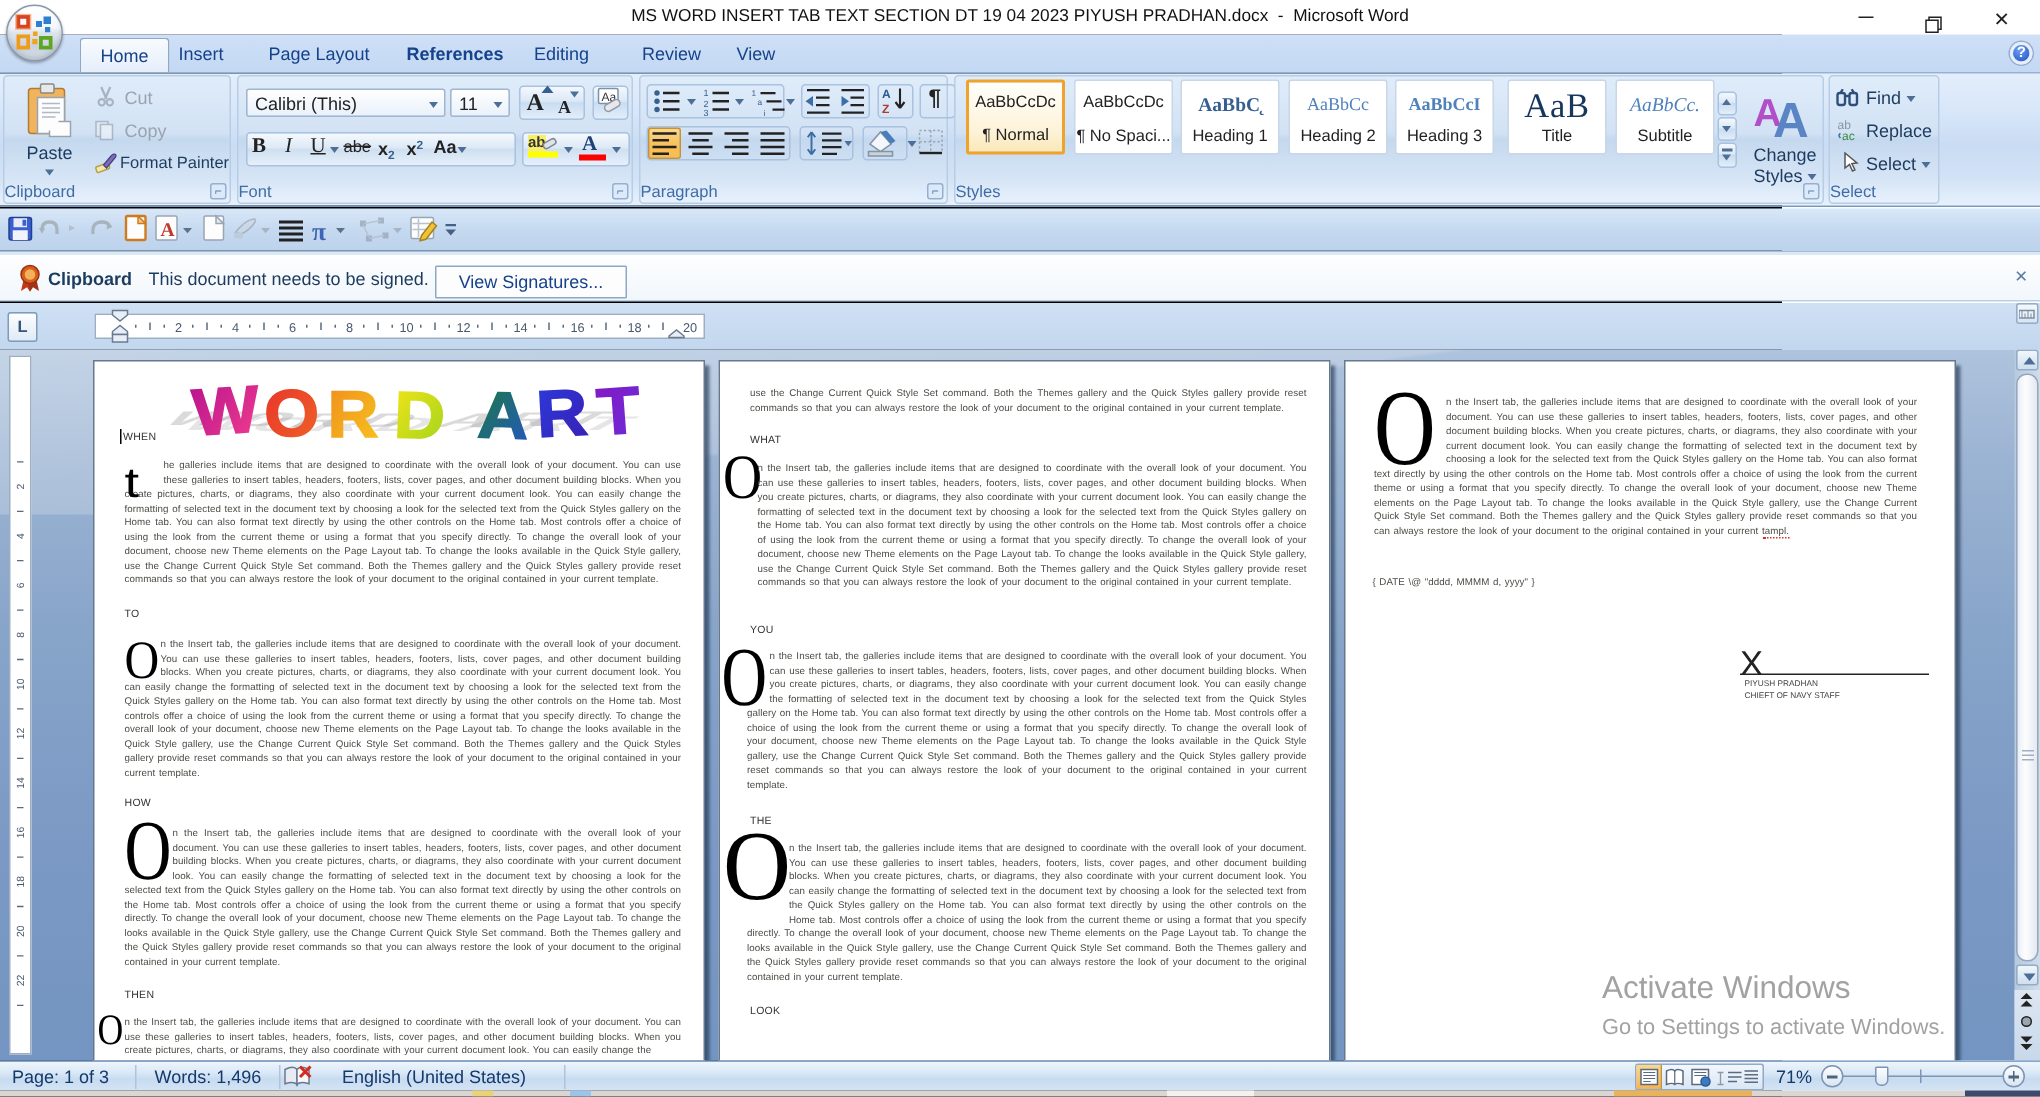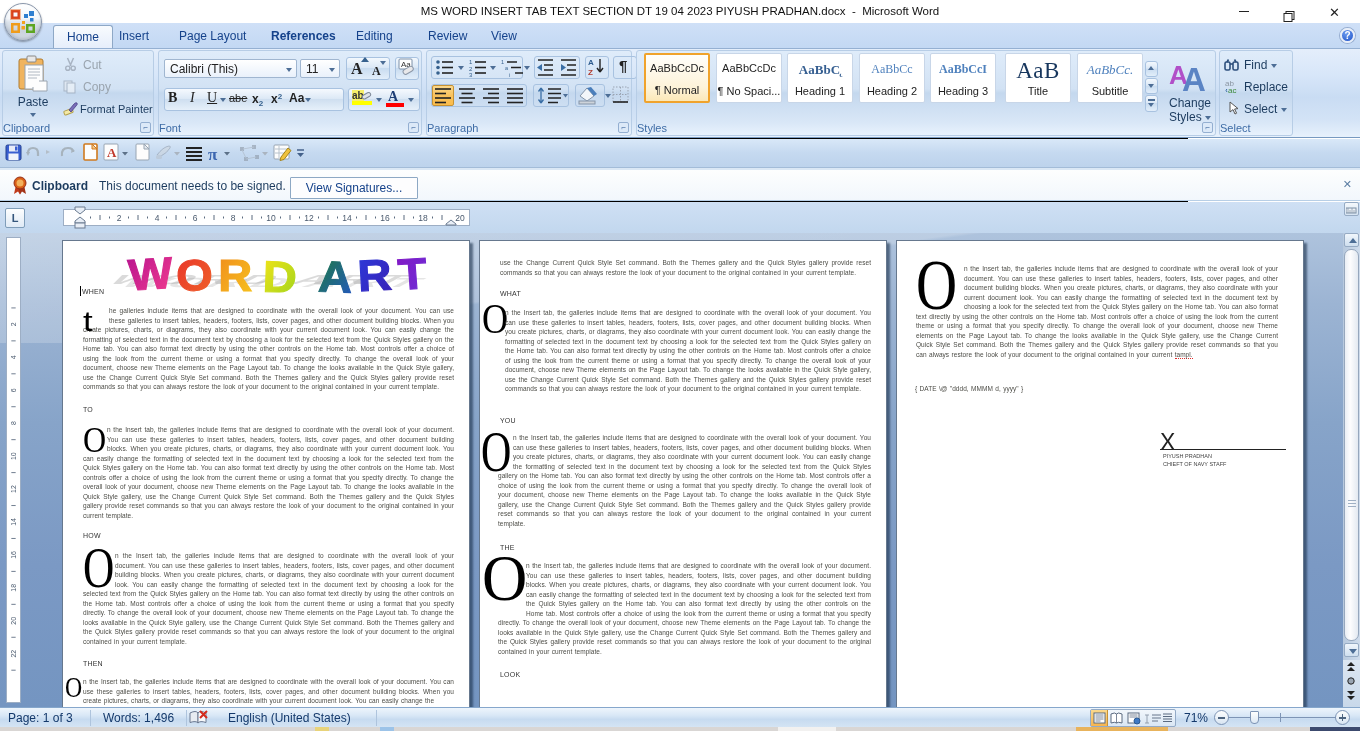--- a/index.html
+++ b/index.html
@@ -703,20 +703,24 @@
     <div class="page p3" id="page3">
       <div class="body-txt" style="left:19px;top:23px;width:362px;">
         <span class="dropcap" style="font-size:72px;width:45px;height:47px;line-height:42px;transform:scaleX(.79);transform-origin:0 0;">O</span>n the Insert tab, the galleries include items that are designed to coordinate with the overall look of your document. You can use these galleries to insert tables, headers, footers, lists, cover pages, and other document building blocks. When you create pictures, charts, or diagrams, they also coordinate with your current document look. You can easily change the formatting of selected text in the document text by choosing a look for the selected text from the Quick Styles gallery on the Home tab. You can also format text directly by using the other controls on the Home tab. Most controls offer a choice of using the look from the current theme or using a format that you specify directly. To change the overall look of your document, choose new Theme elements on the Page Layout tab. To change the looks available in the Quick Style gallery, use the Change Current Quick Style Set command. Both the Themes gallery and the Quick Styles gallery provide reset commands so that you can always restore the look of your document to the original contained in your current <span style="border-bottom:1px dotted #e02b2b;">tampl.</span>
       </div>
       <div class="body-txt" style="left:18px;top:143px;width:372px;text-align:left;">{ DATE \@ "dddd, MMMM d, yyyy" }</div>
       <div style="position:absolute;left:263px;top:188px;font-size:23px;color:#222;font-family:'Liberation Sans';">X</div>
       <div style="position:absolute;left:263px;top:208px;width:126px;height:1px;background:#222;"></div>
       <div style="position:absolute;left:266px;top:212px;font-size:5.5px;color:#444;">PIYUSH PRADHAN</div>
       <div style="position:absolute;left:266px;top:220px;font-size:5.5px;color:#444;">CHIEFT OF NAVY STAFF</div>
     </div>
+    <div class="watermark">
+      <div style="font-size:21px;">Activate Windows</div>
+      <div style="font-size:14.5px;margin-top:6px;">Go to Settings to activate Windows.</div>
+    </div>
     <div class="scrollcol">
       <div style="position:absolute;left:1px;top:0px;width:15px;height:14px;background:linear-gradient(#f0f6fc,#cfdfef);border:1px solid #96abc4;border-radius:2px;">
         <div style="position:absolute;left:3.5px;top:4px;width:0;height:0;border-left:4px solid transparent;border-right:4px solid transparent;border-bottom:5px solid #4d6e96;"></div>
       </div>
       <div style="position:absolute;left:1px;top:16px;width:15px;height:392px;background:linear-gradient(90deg,#e9eef5,#fdfdfe 40%,#e3e9f1);border:1px solid #96a7bd;border-radius:7px;">
         <div style="position:absolute;left:3px;top:250px;width:8px;height:1px;background:#9fb0c4;box-shadow:0 3px 0 #9fb0c4, 0 6px 0 #9fb0c4;"></div>
       </div>
       <div style="position:absolute;left:1px;top:410px;width:15px;height:14px;background:linear-gradient(#f0f6fc,#cfdfef);border:1px solid #96abc4;border-radius:2px;">
         <div style="position:absolute;left:3.5px;top:5px;width:0;height:0;border-left:4px solid transparent;border-right:4px solid transparent;border-top:5px solid #4d6e96;"></div>
       </div>

